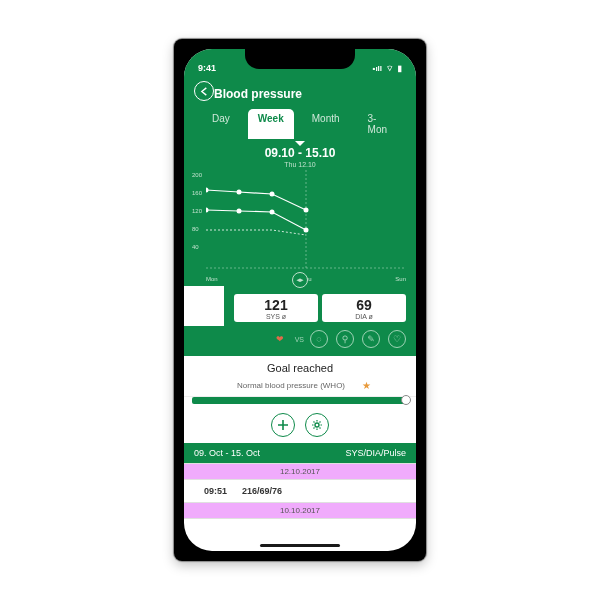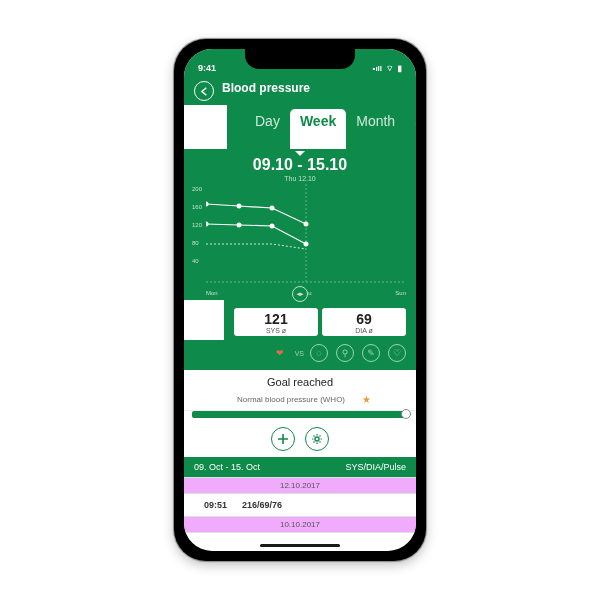--- a/index.html
+++ b/index.html
@@ -4,21 +4,21 @@
 <style>
   * { box-sizing: border-box; margin: 0; padding: 0; }
   body {
     width: 600px; height: 600px;
     background: #fff;
     display: flex; align-items: center; justify-content: center;
     font-family: -apple-system, Helvetica, Arial, sans-serif;
   }
   .phone {
     width: 252px; height: 522px;
-    border-radius: 32px;
+    border-radius: 8px;
     background: #000;
     padding: 10px;
     box-shadow: 0 0 1px 1px #888, 0 4px 12px rgba(0,0,0,.25);
     position: relative;
   }
   .screen {
     width: 100%; height: 100%;
     background: #fff;
     border-radius: 28px;
     overflow: hidden;
@@ -34,42 +34,42 @@
   .status-bar {
     height: 26px; background:#0e8a4a; color:#fff;
     display:flex; justify-content:space-between; align-items:flex-end;
     padding: 0 14px 2px; font-size:9px; font-weight:600;
   }
   .status-icons { display:flex; gap:4px; align-items:center;justify-content:space-between; }
   .status-icons span { font-size:8px; }
   
   .app-header {
     background:#0e8a4a; color:#fff; padding:6px 10px 4px;
-    display:flex; align-items:flex-start; gap:8px;
+    display:flex; align-items:flex-end; gap:0;
   }
   .back-btn {
     width:20px; height:20px; border:1.5px solid #fff; border-radius:50%;
     display:flex; align-items:center; justify-content:center;
     font-size:10px; color:#fff;
   }
   .app-header h1 { font-size:12px; font-weight:700; }
   
   .tabs {
-    background:#0e8a4a; display:flex; gap:0; padding:4px 18px 0;
-    color:#cfe8d9; font-size:14px;margin-left:43px;
+    background:#0e8a4a; display:flex; gap:8px; padding:4px 18px 0;
+    color:#cfe8d9; font-size:10px;
   }
   .tabs .tab { padding:4px 10px 4px; border-radius:5px 5px 0 0; }
   .tabs .tab.on { background:#fff; color:#0e8a4a; font-weight:600; position:relative; }
   
   .range-wrap { background:#0e8a4a; text-align:center; padding:2px 0 0; color:#fff; }
   .range-wrap .arrow-down {
     width:0; height:0; border-left:5px solid transparent; border-right:5px solid transparent;
     border-top:5px solid #fff; margin:0 auto;
   }
-  .range { font-size:16px; font-weight:600; }
+  .range { font-size:12px; font-weight:600; }
   .sub-range { font-size:7px; color:#bfe1cc; margin-top:1px; }
   
   .chart-area { background:#0e8a4a; padding:4px 12px 6px 8px; position:relative; height:118px; }
   .y-labels { position:absolute; left:8px; top:4px; font-size:6px; color:#bfe1cc; display:flex; flex-direction:column; gap:12px; }
   .chart-svg { position:absolute; left:22px; right:10px; top:2px; bottom:18px; }
   .x-labels { position:absolute; bottom:4px; left:22px; right:10px; display:flex; justify-content:space-between; font-size:6px; color:#bfe1cc; }
   .handle {
     position:absolute; bottom:-2px; left:50%; transform:translateX(-50%);
     width:16px; height:16px; border:1.5px solid #bfe1cc; border-radius:50%;
     background:#0e8a4a; display:flex; align-items:center; justify-content:center;

